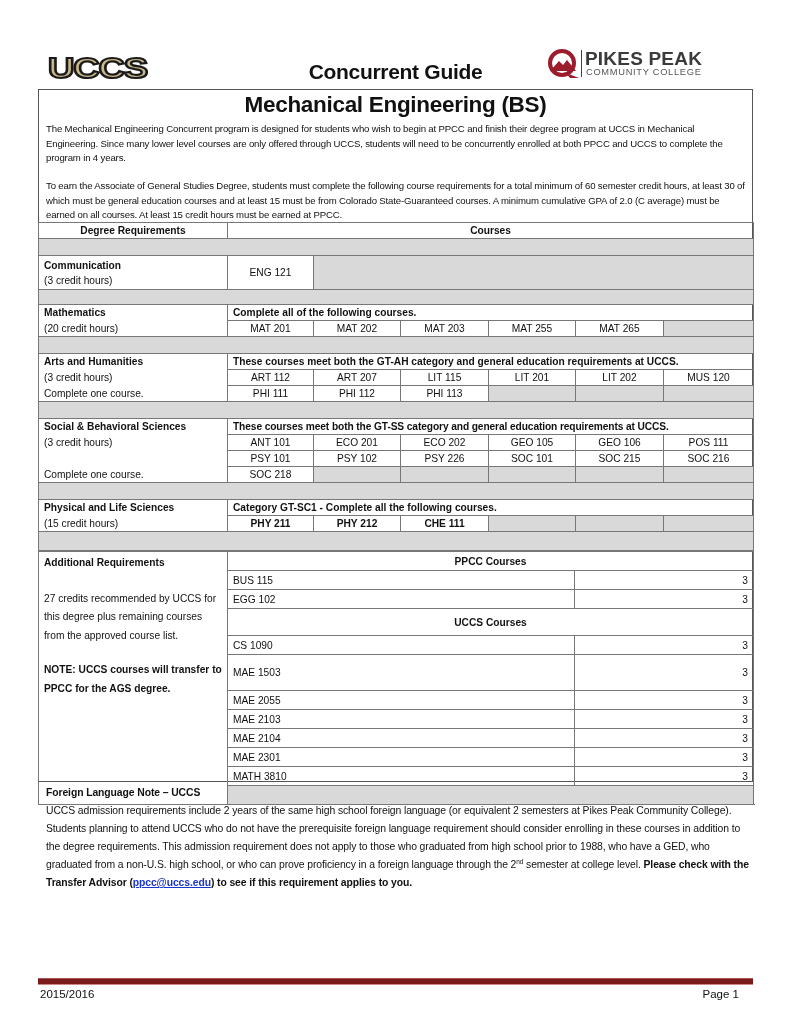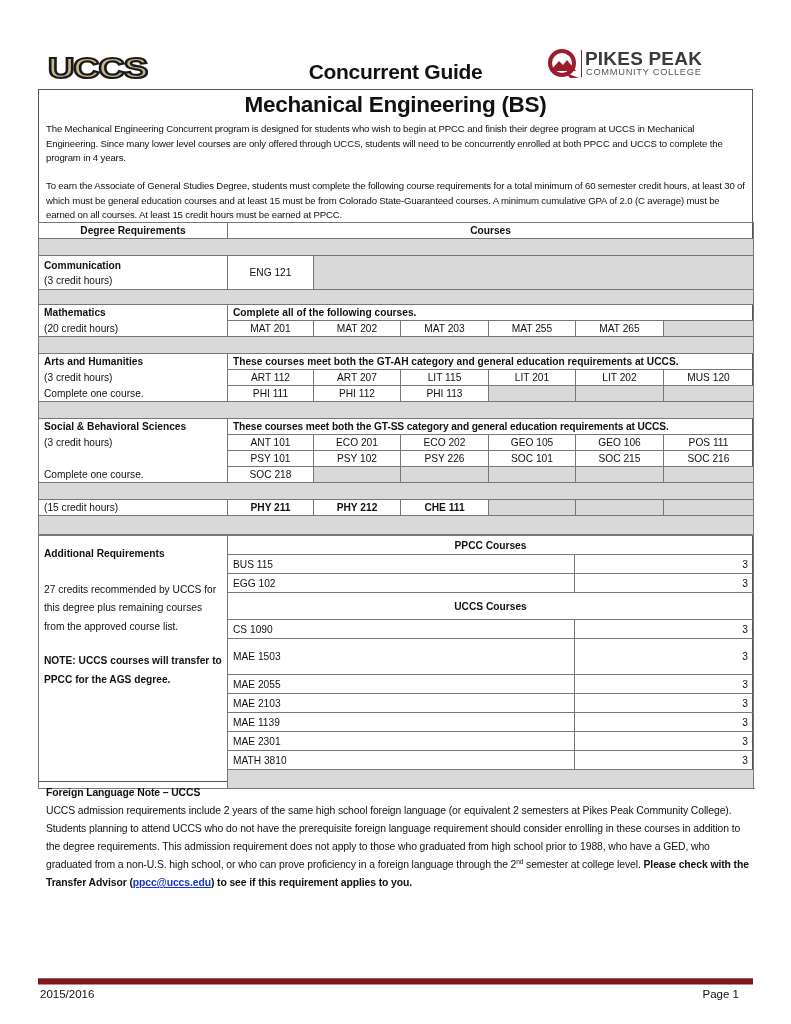--- a/index.html
+++ b/index.html
@@ -165,20 +165,24 @@
       <td class="gray"></td>
       <td class="gray"></td>
       <td class="gray"></td>
       <td class="gray"></td>
     </tr>
     <tr>
           <td class="gray" colspan="7" style="height:17px"></td>
         </tr>
 
     <tr>
+      <td class="b" style="border-bottom:none">Physical and Life Sciences</td>
+      <td class="b" colspan="6">Category GT-SC1 - Complete all the following courses.</td>
+    </tr>
+    <tr>
       <td style="border-top:none">(15 credit hours)</td>
       <td class="c b">PHY 211</td>
       <td class="c b">PHY 212</td>
       <td class="c b">CHE 111</td>
       <td class="gray"></td>
       <td class="gray"></td>
       <td class="gray"></td>
     </tr>
     <tr>
           <td class="gray" colspan="7" style="height:19px"></td>
@@ -187,21 +191,21 @@
     </table>
 
   <table class="grid">
     <colgroup>
         <col style="width:189px">
         <col style="width:347px">
         <col style="width:179px">
       </colgroup>
     <tbody>
         <tr>
-      <td class="lefthead" rowspan="13" style="line-height:18.5px;padding-top:9px">
+      <td class="lefthead" rowspan="13" style="line-height:18.5px;padding-top:2px">
         <div class="b">Additional Requirements</div>
         <div style="height:17px"></div>
         <div>27 credits recommended by UCCS for this degree plus remaining courses from the approved course list.</div>
         <div style="height:16px"></div>
         <div class="b">NOTE: UCCS courses will transfer to PPCC for the AGS degree.</div>
       </td>
       <td class="b c" colspan="2" style="height:19px">PPCC Courses</td>
     </tr>
     <tr>
       <td style="height:19px">BUS 115</td>
@@ -224,21 +228,21 @@
     </tr>
     <tr>
       <td style="height:19px">MAE 2055</td>
       <td class="r">3</td>
     </tr>
     <tr>
       <td style="height:19px">MAE 2103</td>
       <td class="r">3</td>
     </tr>
     <tr>
-      <td style="height:19px">MAE 1139</td>
+      <td style="height:19px">MAE 2104</td>
       <td class="r">3</td>
     </tr>
     <tr>
       <td style="height:19px">MAE 2301</td>
       <td class="r">3</td>
     </tr>
     <tr>
       <td style="height:19px">MATH 3810</td>
       <td class="r">3</td>
     </tr>

